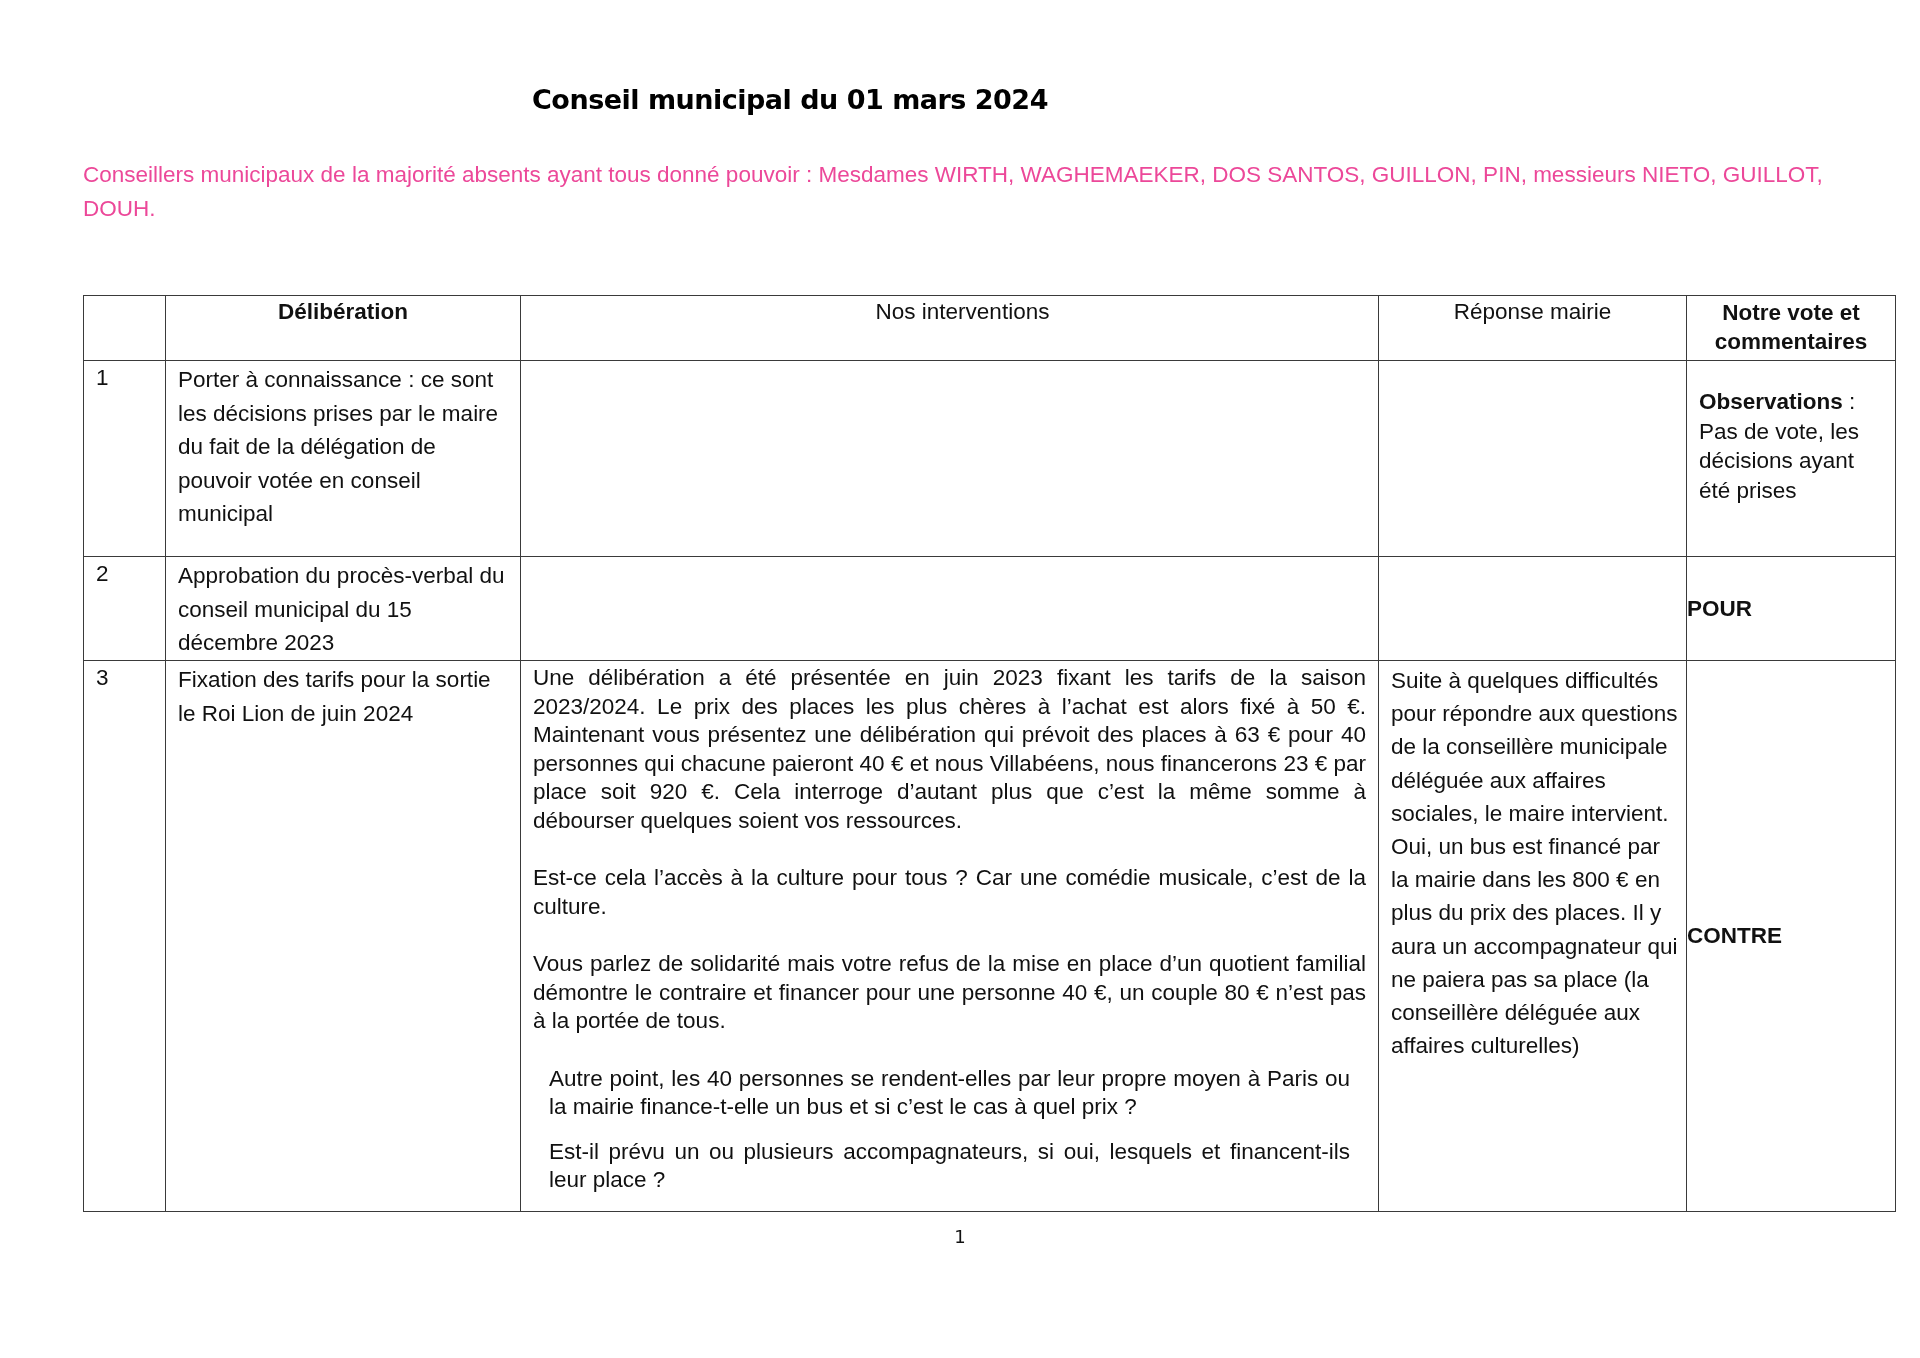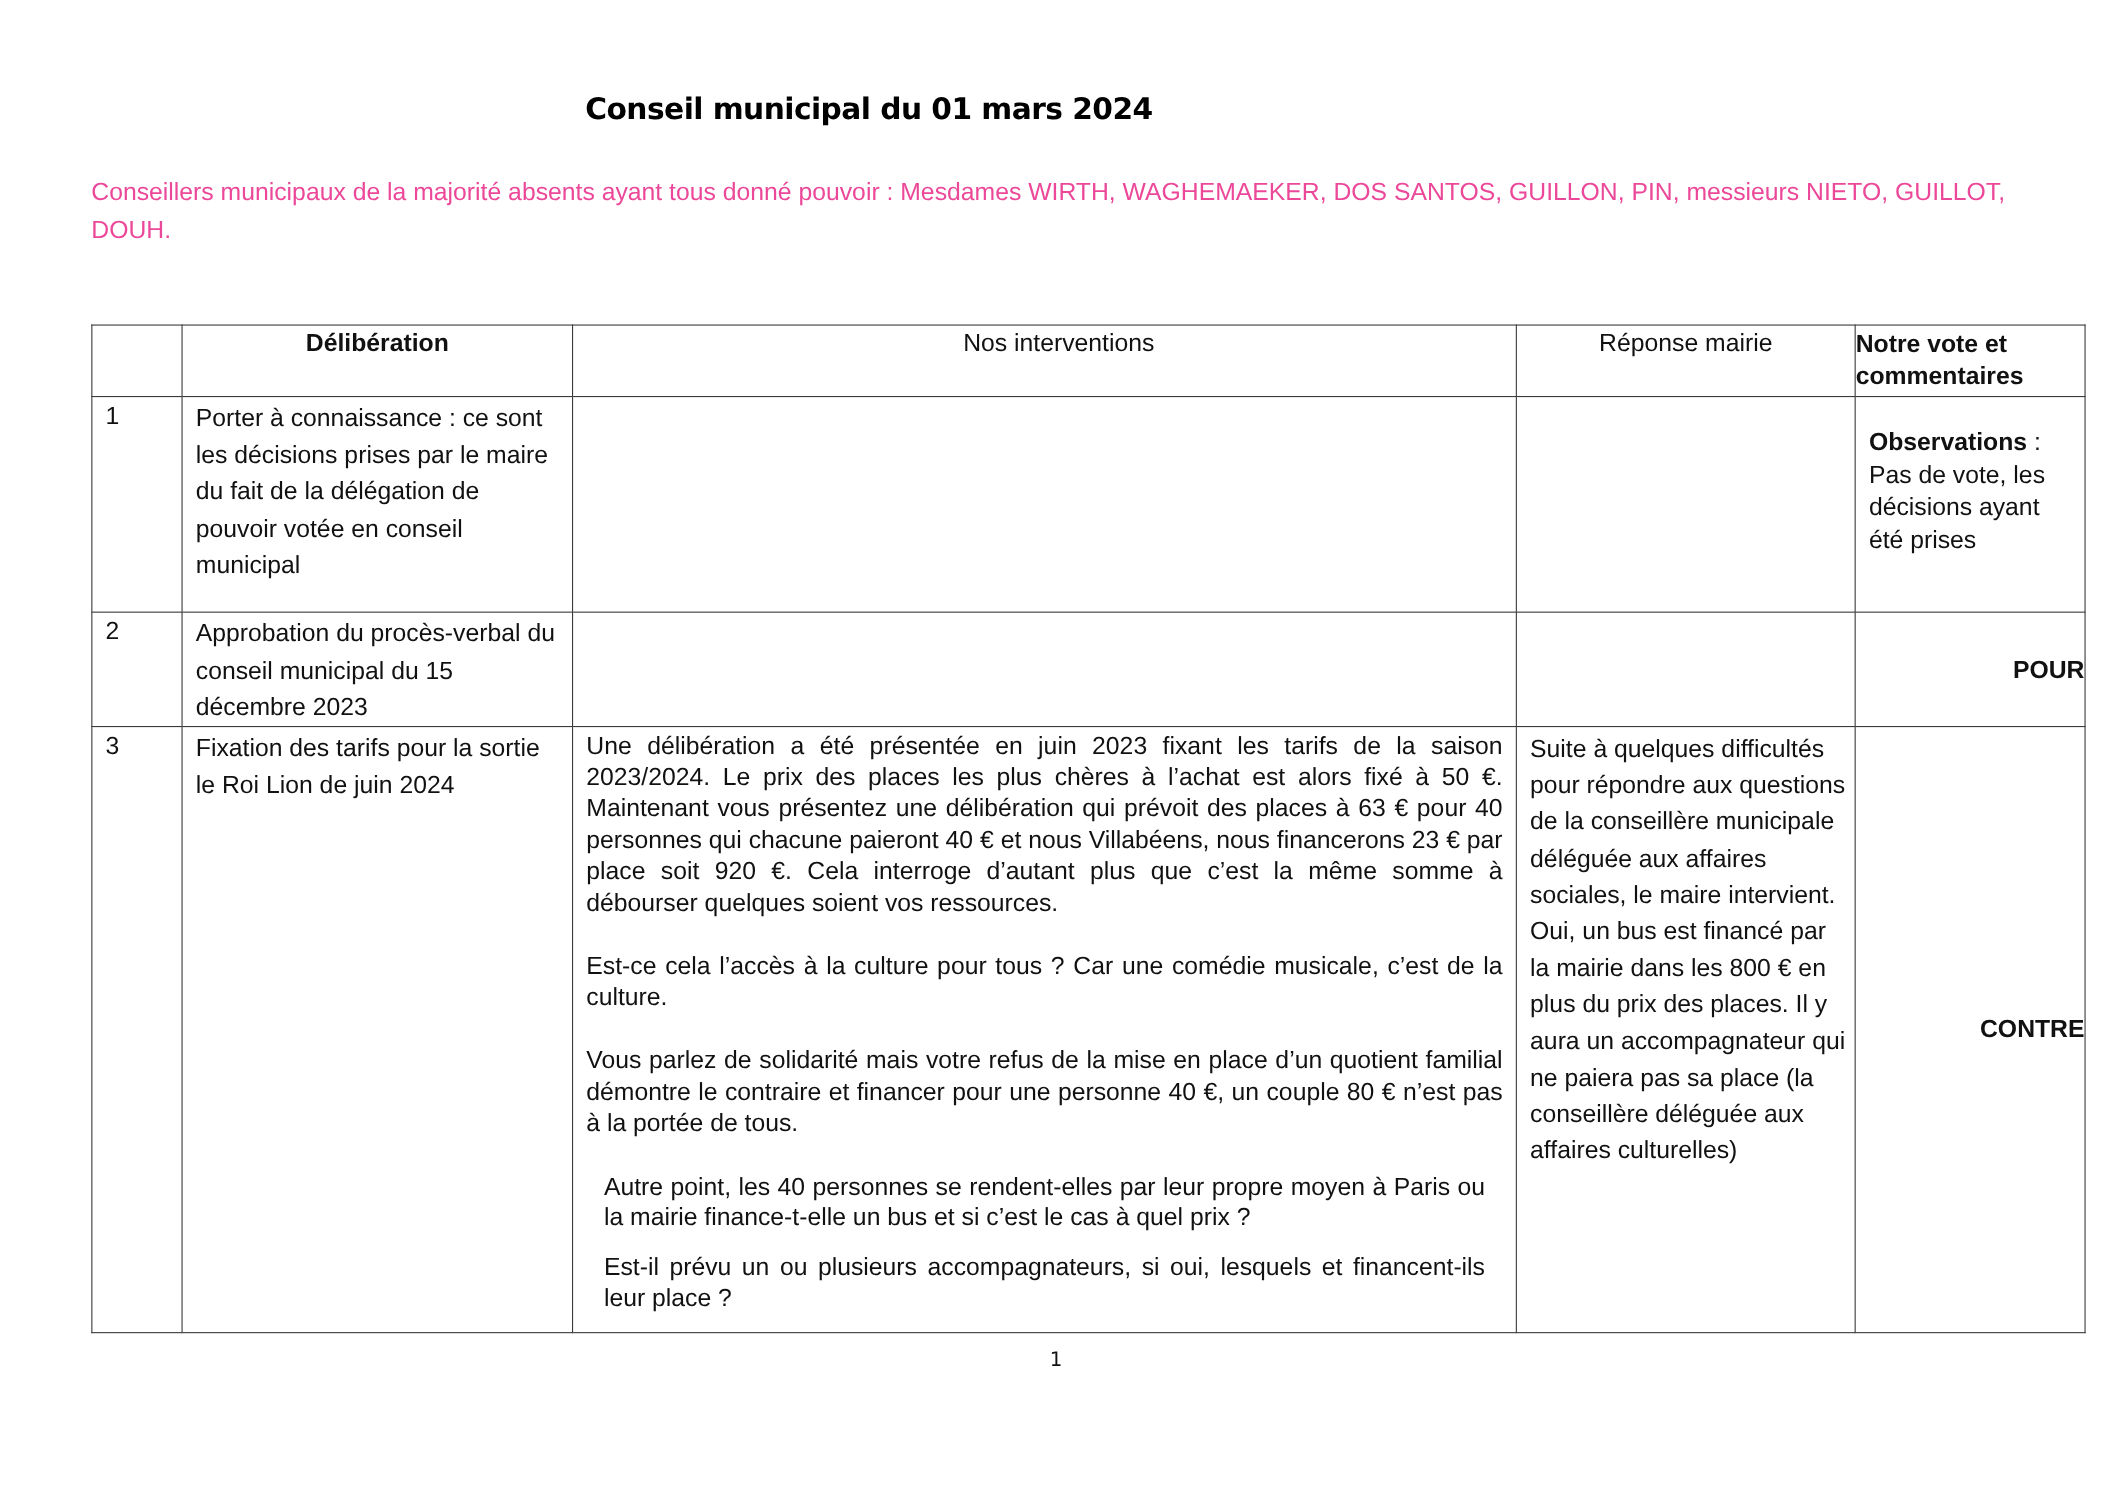--- a/index.html
+++ b/index.html
@@ -65,36 +65,36 @@
   tr.r2 { height: 104px; }
   tr.r3 { height: 525px; }
 
   th {
     font-weight: normal;
     text-align: left;
   }
   .h-delib { font-weight: bold; text-align: center; padding-top: 3px !important; }
   .h-interv { padding: 3px 0 0 26px !important; text-align: center; }
   .h-rep { text-align: center; padding-top: 3px !important; }
-  .h-vote { font-weight: bold; line-height: 29px; padding-top: 2px !important; }
+  .h-vote { font-weight: bold; text-align: center; line-height: 29px; padding-top: 2px !important; }
 
   td.num { padding: 4px 0 0 12px !important; }
   td.delib-text { padding: 2px 8px 0 12px !important; line-height: 33.5px; }
   td.interv-text {
     padding: 3px 12px 0 12px !important;
     line-height: 28.5px;
     text-align: justify;
     font-stretch: condensed;
   }
   .interv-text p { margin: 0 0 29px 0; }
   .interv-text p.tight { margin: 16px; }
   td.rep-text { padding: 3px 8px 0 12px !important; line-height: 33.2px; }
   td.vote-obs { padding: 26px 8px 0 12px !important; line-height: 29.5px; }
   td.vote-center {
-    text-align: right;
+    text-align: left;
     vertical-align: middle !important;
     font-weight: bold;
   }
   .obs-label { font-weight: bold; }
 
   .page-number {
     position: absolute;
     left: 0;
     width: 1920px;
     top: 1226px;

